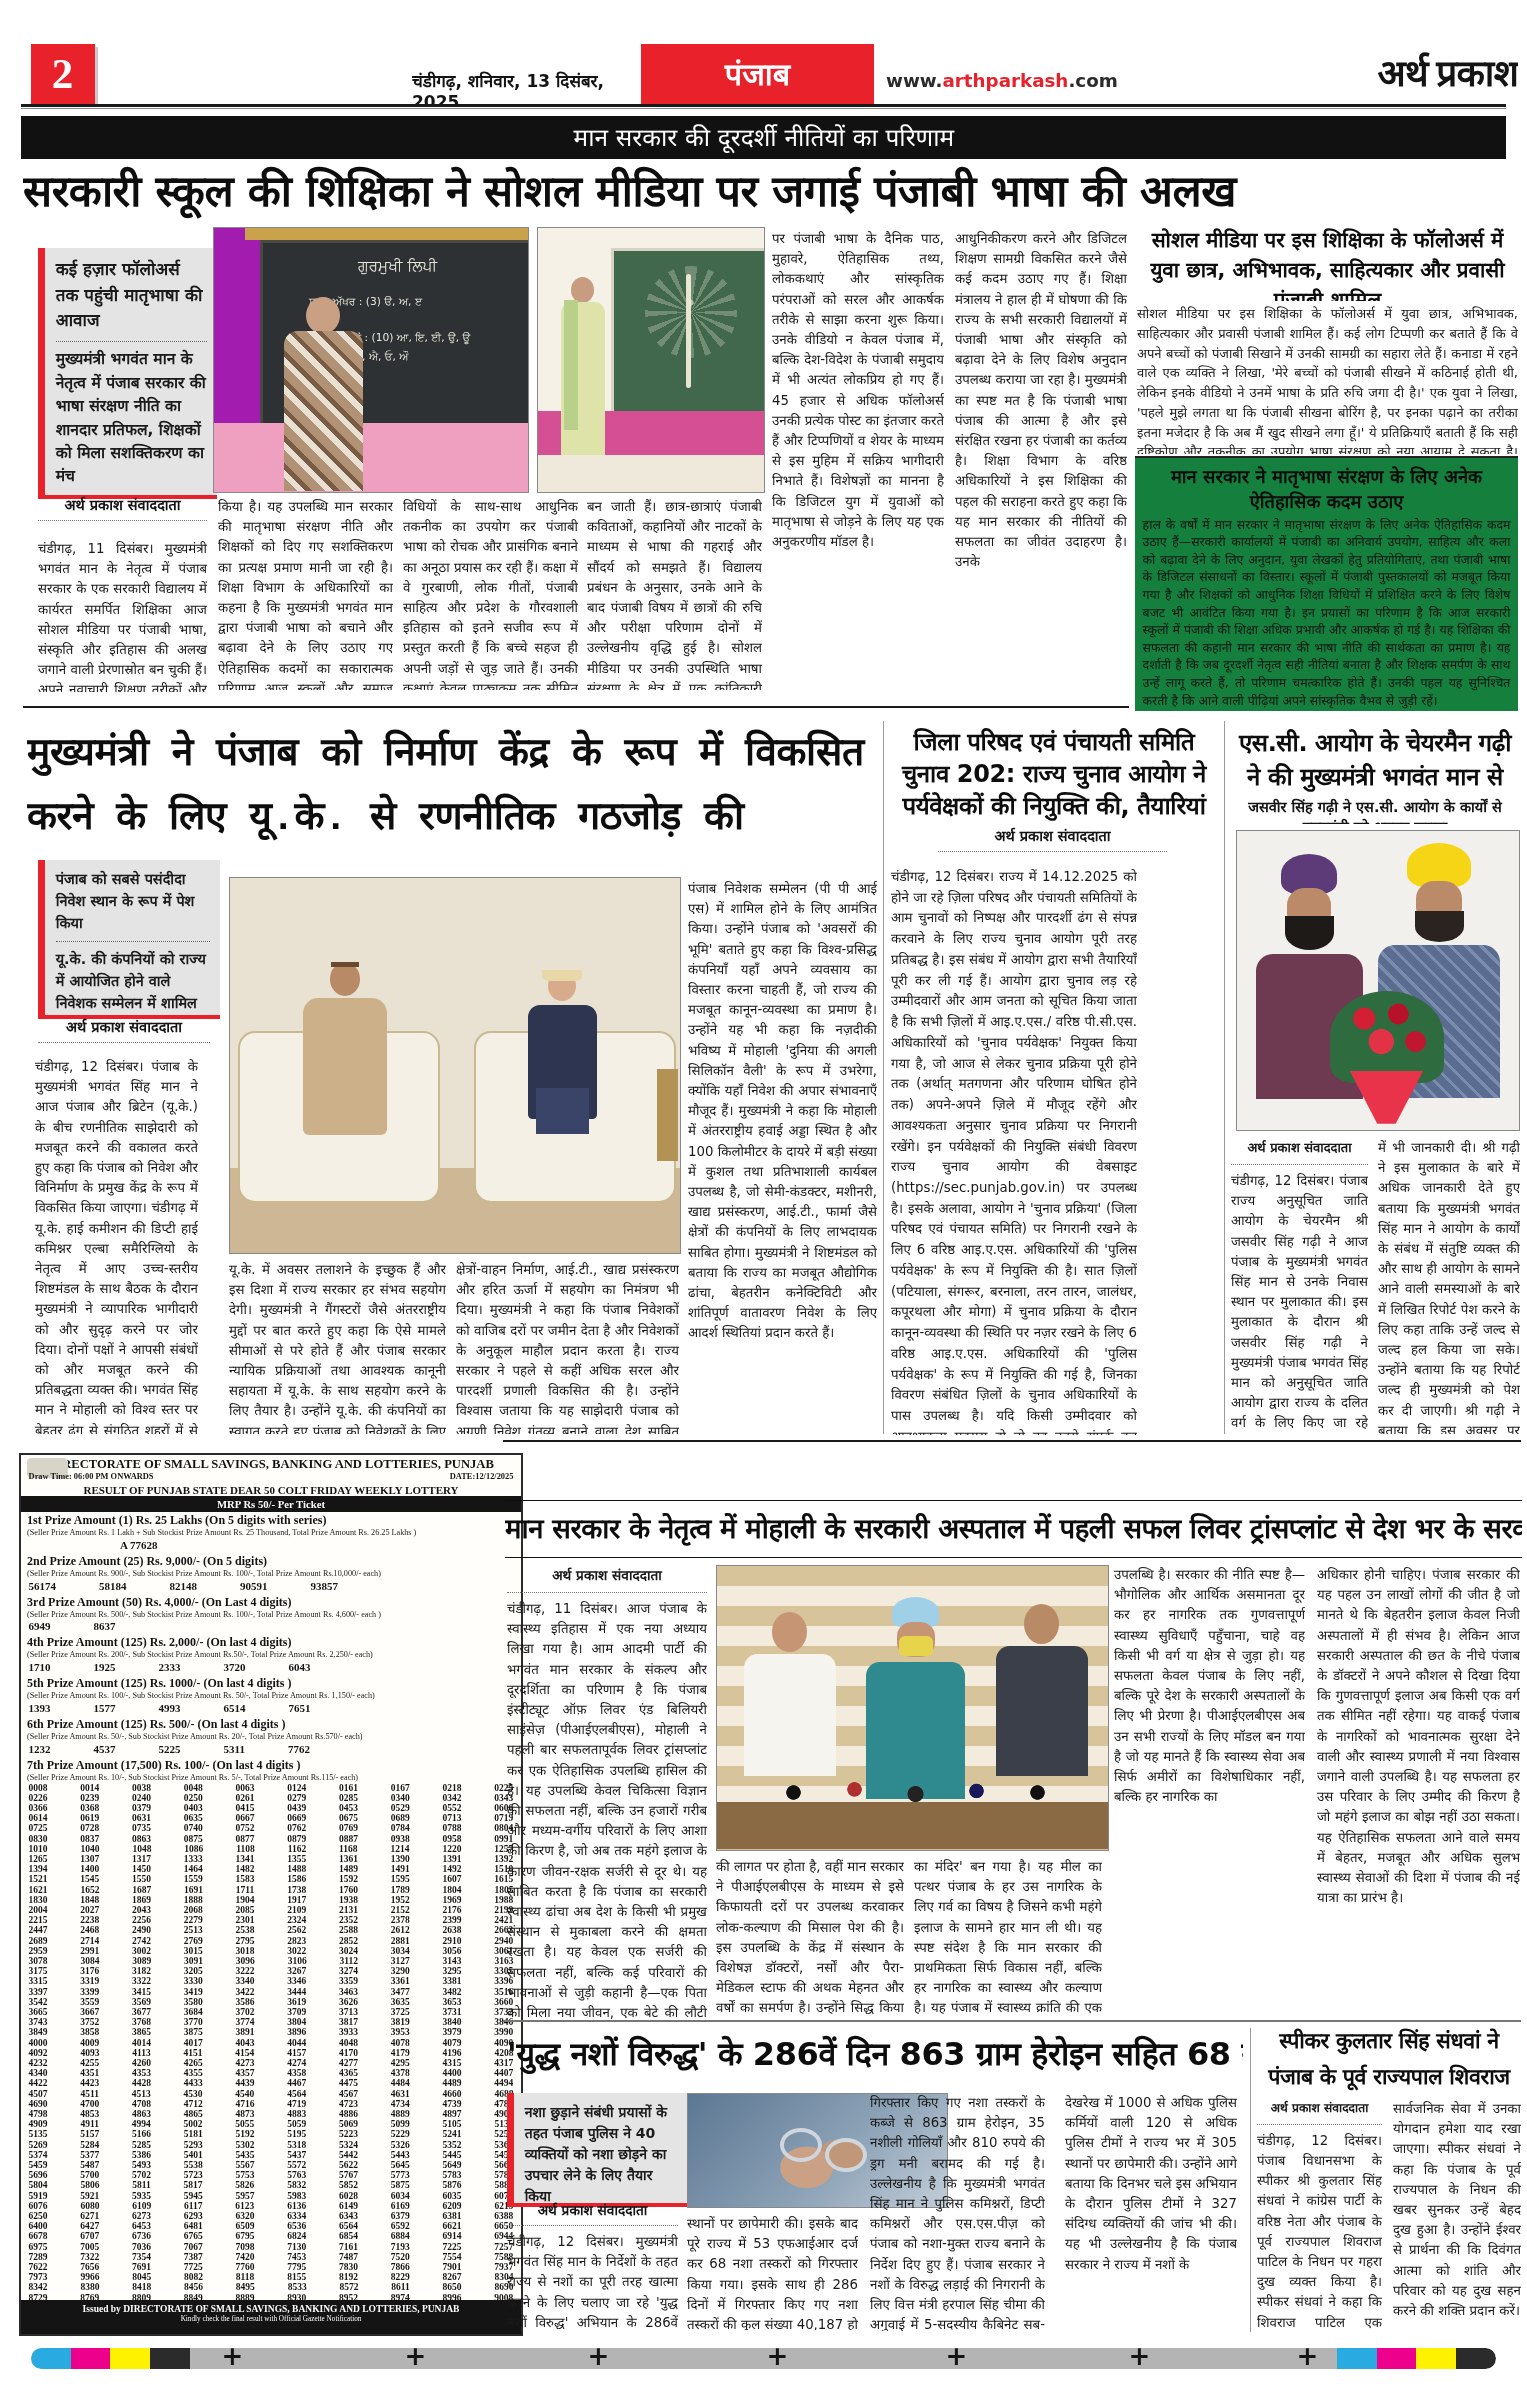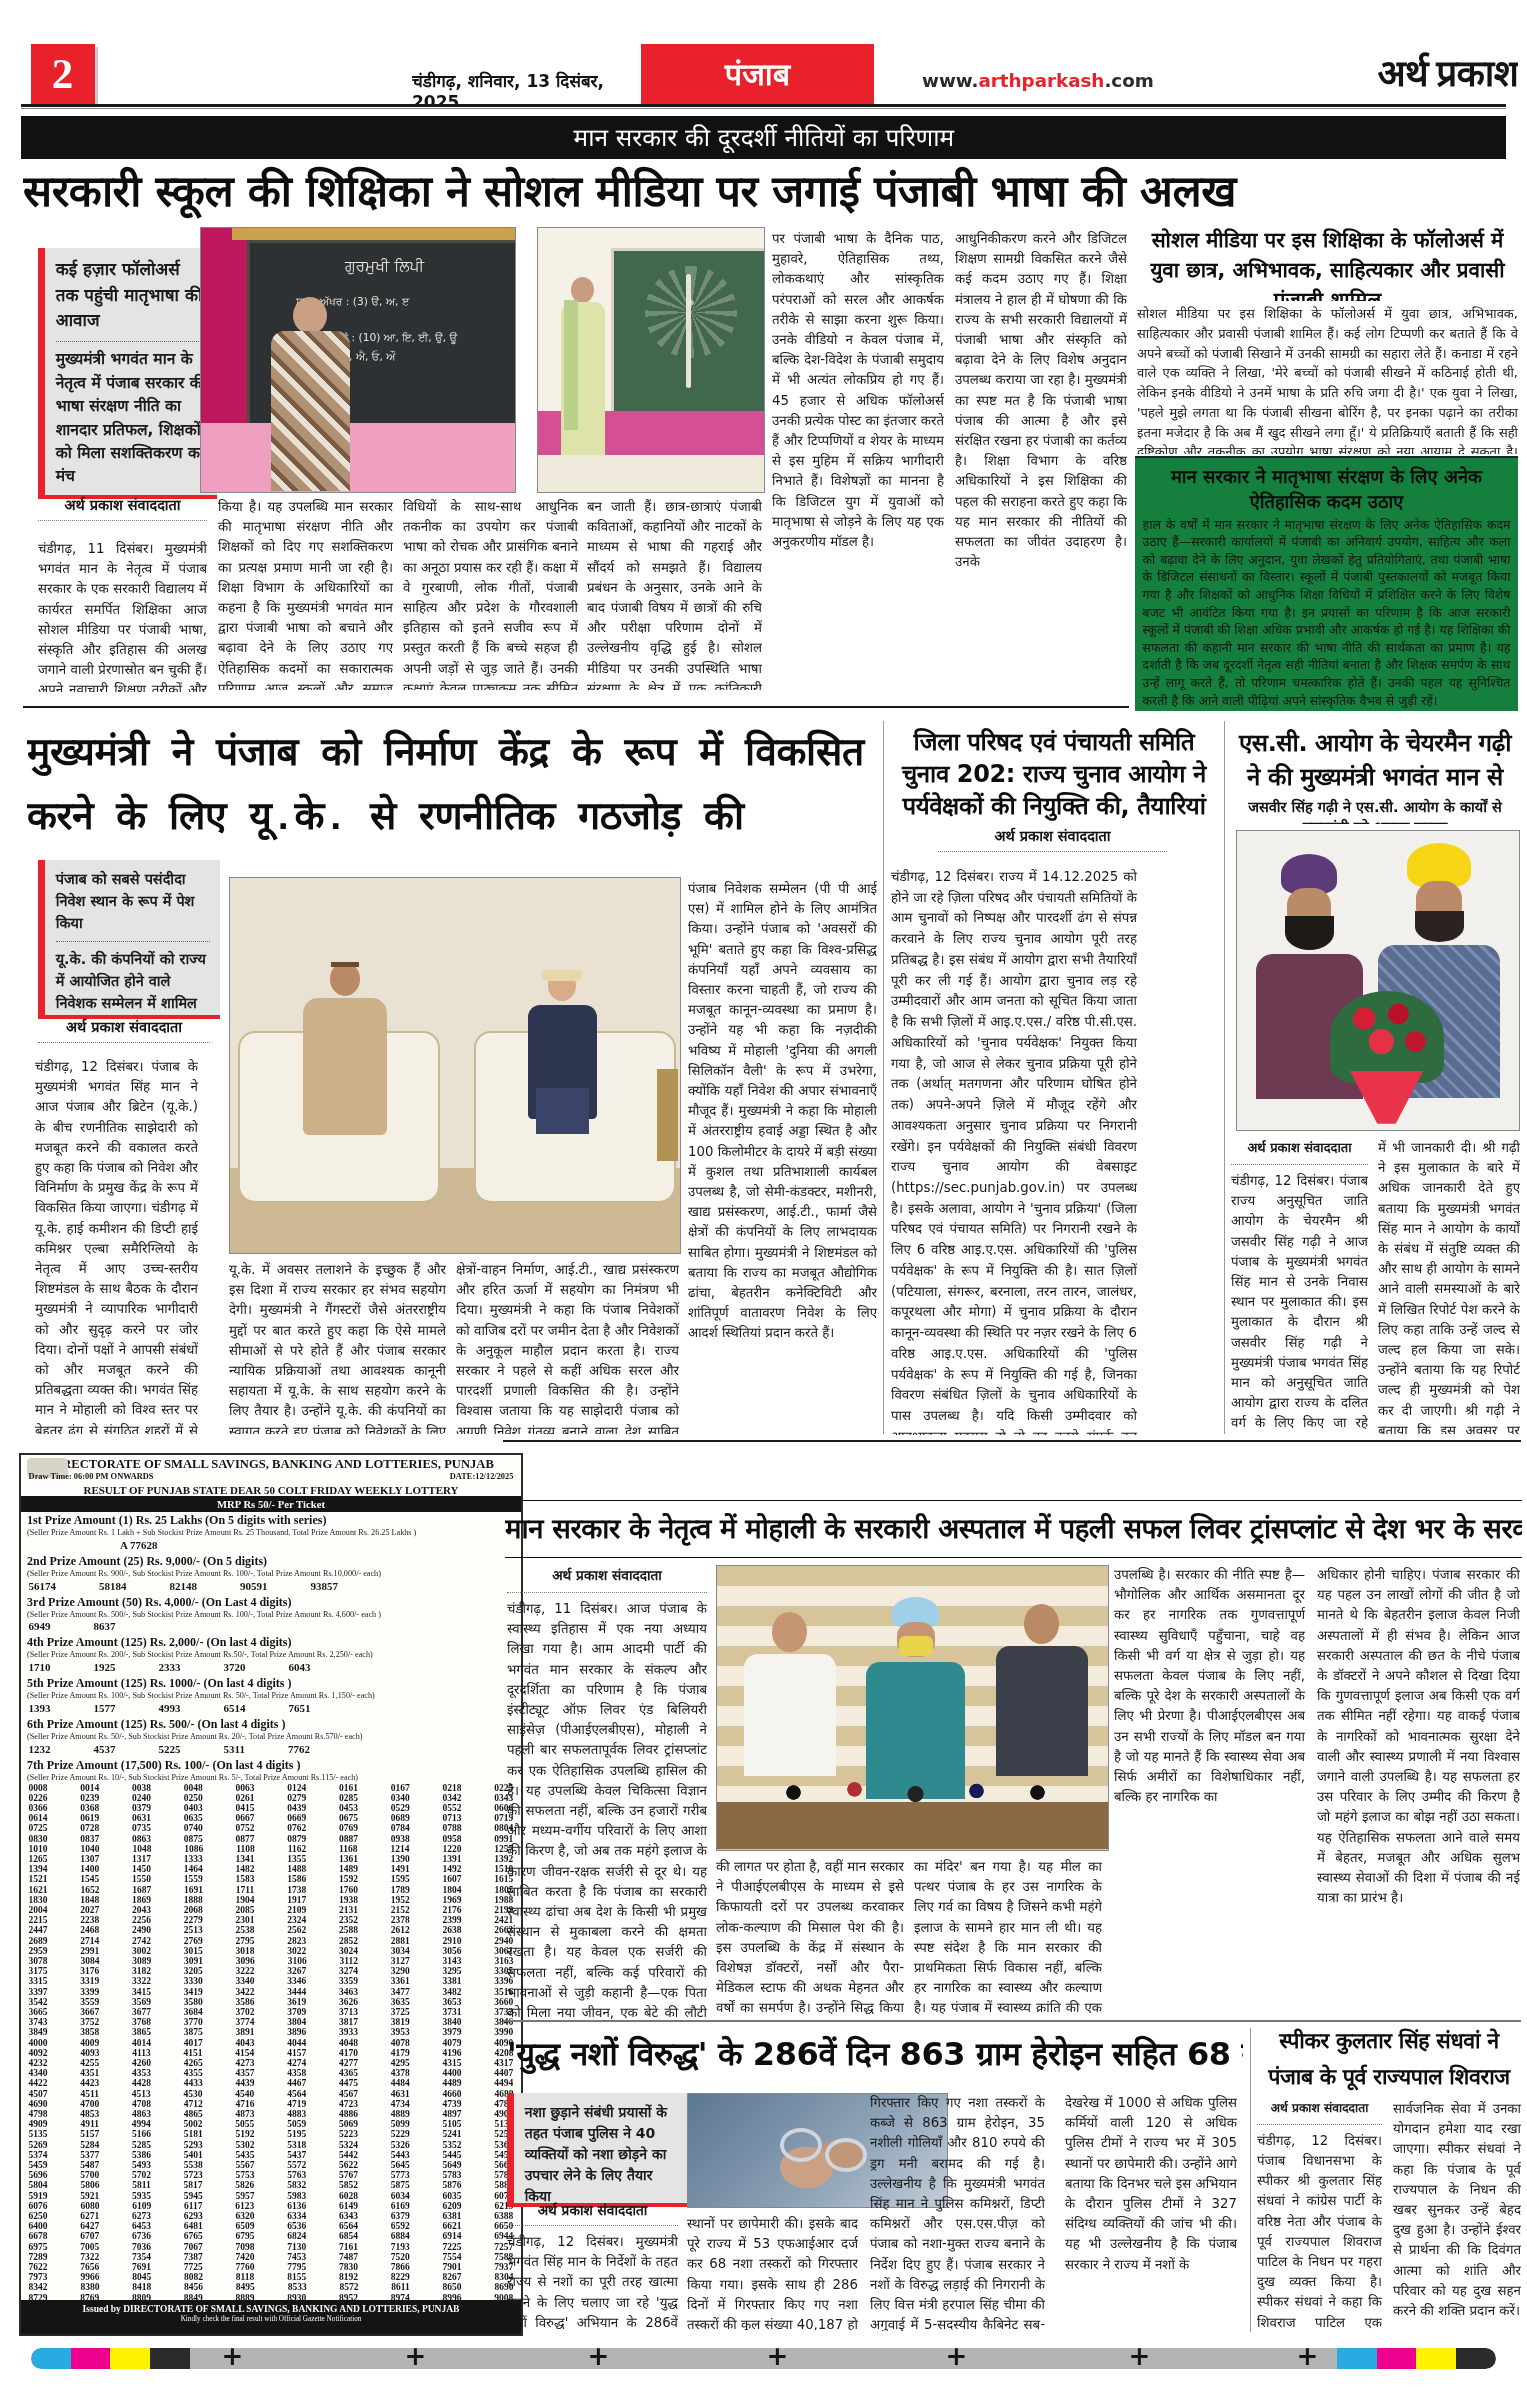--- a/index.html
+++ b/index.html
@@ -27,21 +27,21 @@
 <body>
 
 <div class="abs" style="left:0;top:0;width:1527px;height:107px;">
   <div class="abs" style="left:30.5px;top:44px;width:64px;height:60px;background:#e8212b;box-shadow:3.1px 3.1px 0 #c9c9c9;">
     <div style="color:#fff;font-size:43px;font-weight:700;text-align:center;line-height:60px;font-family:'Liberation Serif',serif;">2</div>
   </div>
   <div class="abs" style="left:412px;top:69px;width:229px;font-size:17px;font-weight:800;">चंडीगढ़, शनिवार, 13 दिसंबर, 2025</div>
   <div class="abs" style="left:641px;top:44px;width:233px;height:61px;background:#e8212b;">
     <div style="color:#fff;font-size:30.5px;font-weight:900;text-align:center;line-height:61px;">पंजाब</div>
   </div>
-  <div class="abs" style="left:922px;top:70px;width:244px;font-size:18.3px;font-weight:700;">
+  <div class="abs" style="left:886px;top:70px;width:244px;font-size:18.3px;font-weight:700;">
     <span style="color:#2b2b2b;">www.</span><span style="color:#e8212b;">arthparkash</span><span style="color:#2b2b2b;">.com</span>
   </div>
   <div class="abs" style="left:1289px;top:46px;width:229px;font-size:37px;font-weight:900;text-align:right;font-family:'Liberation Serif',serif;letter-spacing:-0.8px;">अर्थ प्रकाश</div>
 </div>
 <div class="rule-h" style="left:21.4px;top:104px;width:1485px;height:3.1px;"></div>
 <div class="rule-h" style="left:21.4px;top:108px;width:1485px;height:0.8px;background:#8a8a8a;"></div>
 
 <div class="abs" style="left:21.4px;top:116px;width:1485px;height:43px;background:#111111;">
   <div style="color:#ffffff;font-size:24.4px;font-weight:400;text-align:center;line-height:43px;">मान सरकार की दूरदर्शी नीतियों का परिणाम</div>
 </div>
@@ -49,21 +49,21 @@
 <div class="abs headline" style="left:23px;top:162px;width:1484px;height:58px;font-size:43px;line-height:58px;white-space:nowrap;">सरकारी स्कूल की शिक्षिका ने सोशल मीडिया पर जगाई पंजाबी भाषा की अलख</div>
 
 <div class="abs sidebox" style="left:38px;top:229px;width:151px;height:229px;margin-top:19px;">
   <div class="p" style="font-size:17px;">कई हज़ार फॉलोअर्स तक पहुंची मातृभाषा की आवाज</div>
   <div class="sep"></div>
   <div class="p">मुख्यमंत्री भगवंत मान के नेतृत्व में पंजाब सरकार की भाषा संरक्षण नीति का शानदार प्रतिफल, शिक्षकों को मिला सशक्तिकरण का मंच</div>
 </div>
 <div class="abs byline" style="left:38px;top:494px;width:169px;">अर्थ प्रकाश संवाददाता</div>
 <div class="col" style="left:38px;top:539px;width:169px;height:153px;">चंडीगढ़, 11 दिसंबर। मुख्यमंत्री भगवंत मान के नेतृत्व में पंजाब सरकार के एक सरकारी विद्यालय में कार्यरत समर्पित शिक्षिका आज सोशल मीडिया पर पंजाबी भाषा, संस्कृति और इतिहास की अलख जगाने वाली प्रेरणास्रोत बन चुकी हैं। अपने नवाचारी शिक्षण तरीकों और डिजिटल माध्यम के प्रभावी उपयोग से उन्होंने न केवल अपने विद्यालय के छात्रों को प्रभावित किया है, बल्कि सोशल मीडिया पर 45 हजार से अधिक फॉलोअर्स का एक सक्रिय और समर्पित समुदाय तैयार</div>
 
-<div class="photo" style="left:200px;top:227px;width:314px;height:264px;background:#be185d;">
+<div class="photo" style="left:213px;top:227px;width:314px;height:264px;background:#a21caf;">
   <div class="abs" style="left:30.5px;top:0;width:284px;height:12.2px;background:#c9a24b;"></div>
   <div class="abs" style="left:46px;top:12.2px;width:269px;height:183px;background:#2e3134;border:3.8px solid #4a4a42;color:#e8e6da;">
     <div style="text-align:center;font-size:15.3px;margin-top:13.7px;">ਗੁਰਮੁਖੀ ਲਿਪੀ</div>
     <div style="font-size:10.7px;margin:20px 0 0 46px;">ਸ੍ਵਰ ਅੱਖਰ : (3) ੳ, ਅ, ੲ</div>
     <div style="font-size:10.7px;margin:23px 0 0 46px;">ਸ੍ਵਰ ਧੁਨੀਆਂ : (10) ਆ, ਇ, ਈ, ਉ, ਊ</div>
     <div style="font-size:10.7px;margin:6.1px 0 0 92px;">ਏ, ਐ, ਓ, ਔ</div>
   </div>
   <div class="abs" style="left:0;top:195px;width:314px;height:69px;background:#ef9fc0;"></div>
   <div class="abs" style="left:67px;top:69px;width:84px;height:195px;">
     <div style="width:34px;height:37px;border-radius:50%;background:#caa084;margin:0 auto;"></div>

